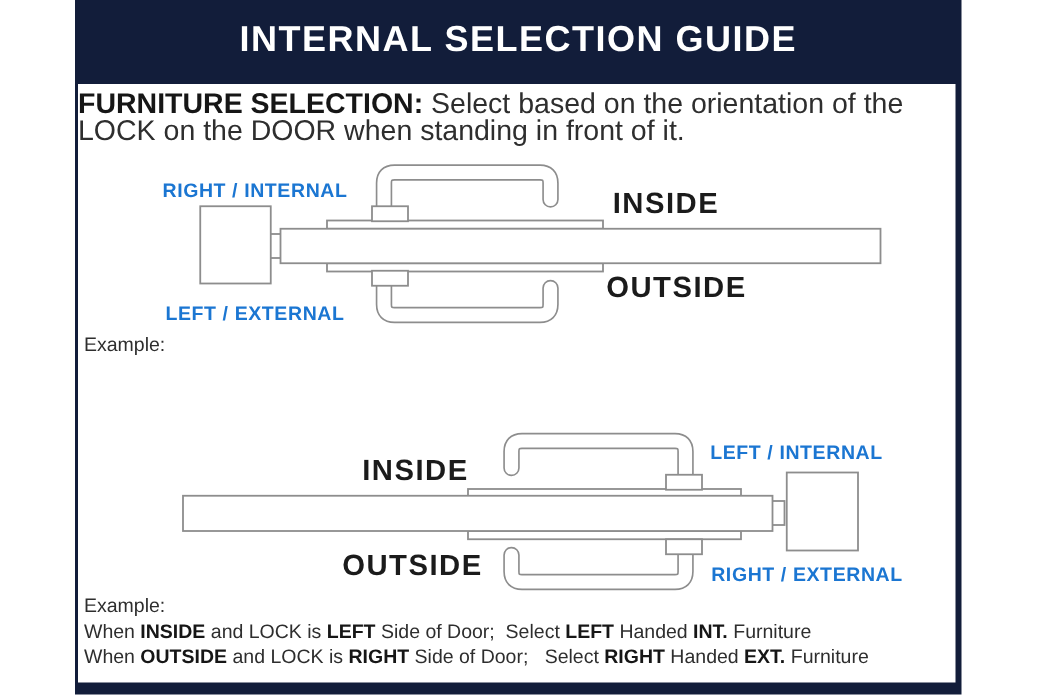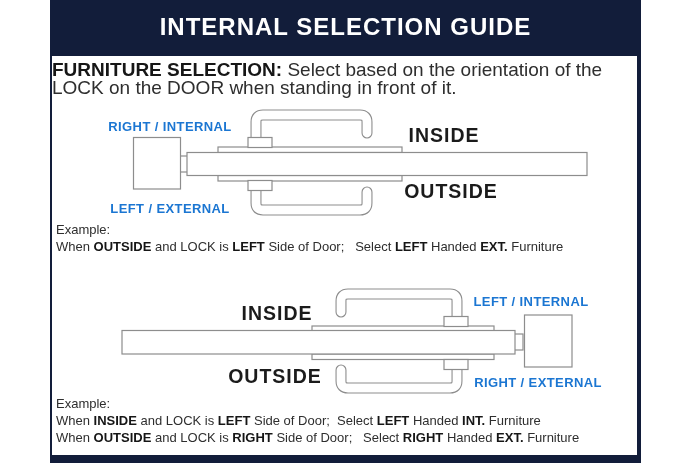--- a/index.html
+++ b/index.html
@@ -59,21 +59,20 @@
         <rect class="ln" x="81.5" y="31.5" width="47" height="51.5"></rect>
 
         <text class="blue" x="118" y="25">RIGHT / INTERNAL</text>
         <text class="big" x="392" y="36">INSIDE</text>
         <text class="big" x="399" y="92">OUTSIDE</text>
         <text class="blue" x="118" y="107">LEFT / EXTERNAL</text>
       </svg>
 
       <div class="example" style="top:165px">
         <div class="xline">Example:</div>
-        <div class="xline"><span>When </span><span class="b">OUTSIDE</span><span> and LOCK is </span><span class="b">LEFT</span><span> Side of Door;   Select </span><span class="b">LEFT</span><span> Handed </span><span class="b">EXT.</span><span> Furniture</span></div>
       </div>
 
       <svg class="diag" style="top:227px" width="583" height="114" viewBox="0 0 583 114">
 
         <path class="hout" d="M 405 34 L 405 18 Q 405 11 398 11 L 296 11 Q 289 11 289 18 L 289 29"></path>
         <path class="hin" d="M 405 34 L 405 18 Q 405 11 398 11 L 296 11 Q 289 11 289 18 L 289 29"></path>
 
         <path class="hout" d="M 405 82 L 405 98 Q 405 105 398 105 L 296 105 Q 289 105 289 98 L 289 87"></path>
         <path class="hin" d="M 405 82 L 405 98 Q 405 105 398 105 L 296 105 Q 289 105 289 98 L 289 87"></path>
 

